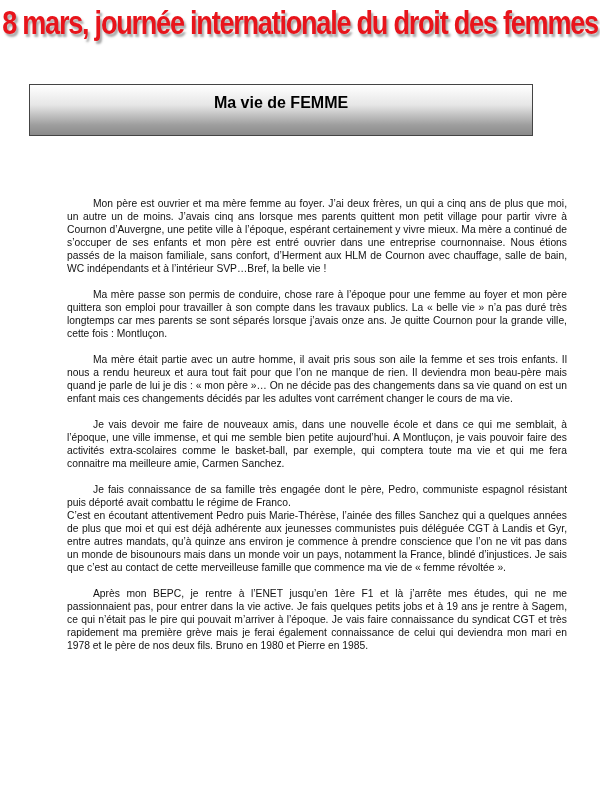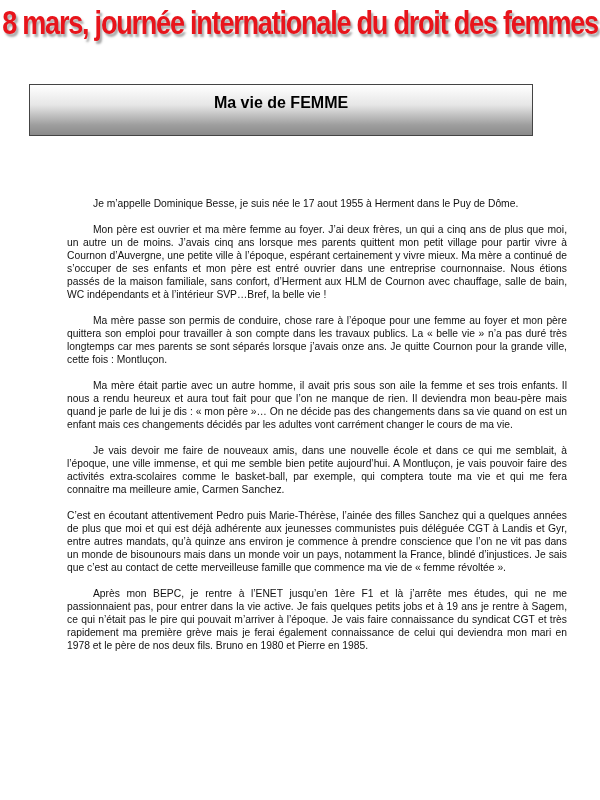--- a/index.html
+++ b/index.html
@@ -25,20 +25,20 @@
 </head>
 <body>
 
 <div class="banner">8 mars, journée internationale du droit des femmes</div>
 
 <div class="title-box">
   <span>Ma vie de FEMME</span>
 </div>
 
 <div class="content">
-  <p>Je m’appelle Dominique Besse, je suis née le 17 aout 1955 à Herment dans le Puy de Dôme.</p>
   <p>Mon père est ouvrier et ma mère femme au foyer. J’ai deux frères, un qui a cinq ans de plus que moi, un autre un  de moins. J’avais cinq ans lorsque mes parents quittent mon petit village pour partir vivre à Cournon d’Auvergne, une petite ville à l’époque, espérant certainement y vivre mieux. Ma mère a continué de s’occuper de ses enfants et mon père est entré ouvrier dans une entreprise cournonnaise. Nous étions passés de la maison familiale, sans confort, d’Herment aux HLM de Cournon avec chauffage, salle de bain, WC indépendants et à l’intérieur SVP…Bref, la belle vie !</p>
   <p>Ma mère passe son permis de conduire, chose rare à l’époque pour une femme au foyer et mon père quittera son emploi pour travailler à son compte dans les travaux publics. La « belle vie » n’a pas duré très longtemps car mes parents se sont séparés lorsque j’avais onze ans. Je quitte Cournon pour la grande ville, cette fois : Montluçon.</p>
   <p>Ma mère était partie avec un autre homme, il avait  pris sous son aile la femme et ses trois enfants. Il nous a rendu heureux et aura tout fait pour que l’on ne manque de rien. Il deviendra mon beau-père mais quand je parle de lui je dis : « mon père »… On ne décide pas des changements dans sa vie quand on est un enfant mais ces changements décidés par les adultes vont carrément changer le cours de ma vie.</p>
   <p>Je vais devoir me faire de nouveaux amis, dans une nouvelle école et dans ce qui me semblait, à l’époque, une ville immense, et qui me semble bien petite aujourd’hui. A Montluçon, je vais pouvoir faire des activités extra-scolaires comme le basket-ball, par exemple, qui comptera toute ma vie et qui me fera connaitre ma meilleure amie,  Carmen Sanchez.</p>
+  <p class="nogap">Je fais connaissance de sa famille très engagée dont le père, Pedro, communiste espagnol résistant puis déporté avait combattu le régime de Franco.</p>
   <p class="noindent">C’est en écoutant attentivement Pedro puis Marie-Thérèse, l’ainée des filles Sanchez qui a quelques années de plus que moi et qui est déjà adhérente aux jeunesses communistes puis déléguée CGT à Landis et Gyr, entre autres mandats, qu’à quinze ans environ  je commence à prendre conscience que l’on ne vit pas dans un monde de bisounours mais dans un monde voir un pays, notamment la France, blindé d’injustices. Je sais que c’est au contact de cette merveilleuse famille que commence ma vie de « femme révoltée ».</p>
   <p>Après mon BEPC, je rentre à l’ENET jusqu’en 1ère F1 et là j’arrête mes études, qui ne me passionnaient pas, pour entrer dans la vie active. Je fais quelques petits jobs et à 19 ans je rentre à Sagem, ce qui n’était pas le pire qui pouvait m’arriver à l’époque. Je vais faire connaissance du syndicat CGT et très rapidement ma première grève mais je ferai également connaissance de celui qui deviendra mon mari en 1978 et le père de nos deux fils. Bruno en 1980 et Pierre en 1985.</p>
 </div>
 
 </body></html>

